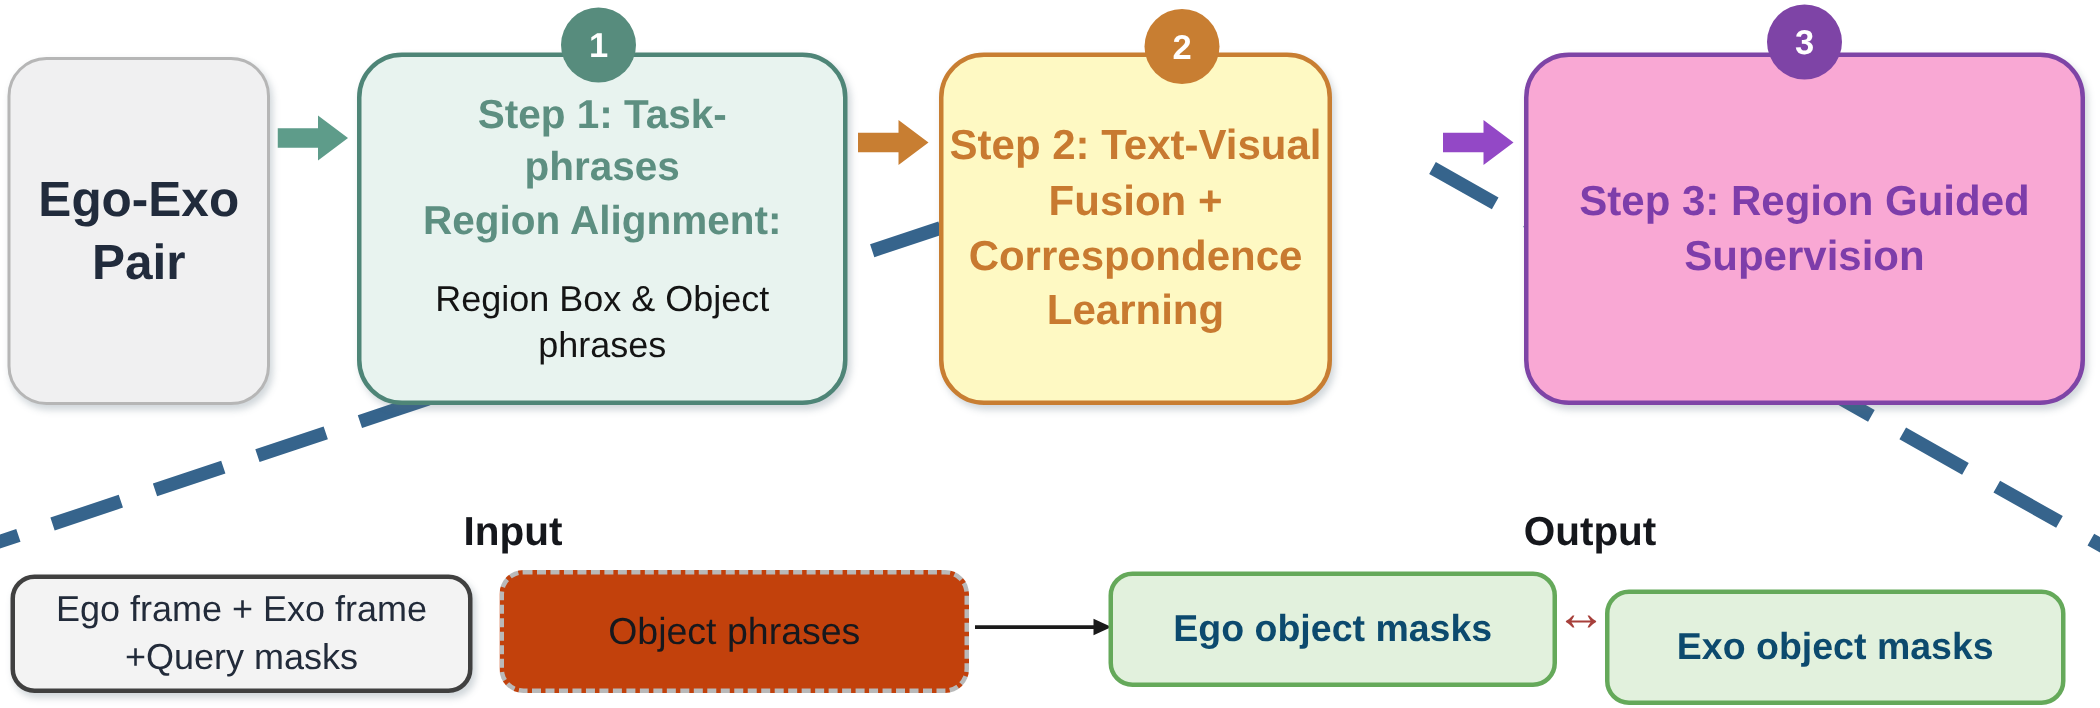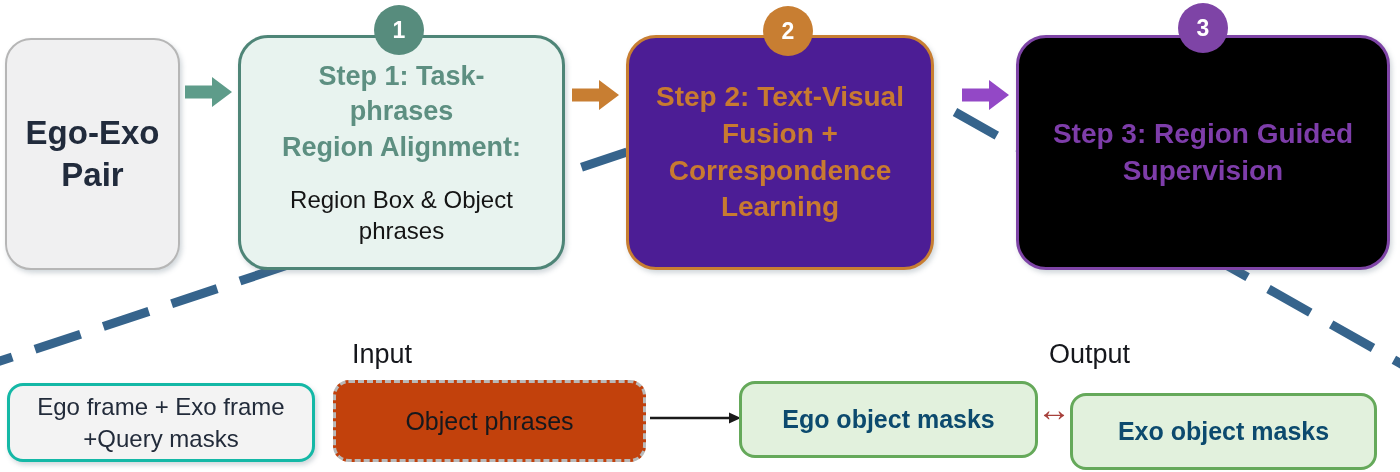--- a/index.html
+++ b/index.html
@@ -13,22 +13,22 @@
   .shadow{box-shadow:2px 3px 5px rgba(90,110,125,.28);}
 
   
   .src{left:5px;top:38px;width:175px;height:232px;border-radius:26px;
        background:#f0f0f1;border:2px solid #b6b6b6;}
   .src .line{font-weight:bold;font-size:33px;line-height:1.26;color:#212b3c;}
 
   
   .step{top:35px;height:235px;border-radius:30px;}
   .s1{left:238px;width:327px;background:#e8f3ef;border:3px solid #4e8577;}
-  .s2{left:626px;width:308px;background:#4c1d95;border:3px solid #c87e32;}
-  .s3{left:1016px;width:374px;background:#000000;border:3px solid #7e44a6;}
+  .s2{left:626px;width:262px;background:#fef9c3;border:3px solid #c87e32;}
+  .s3{left:1016px;width:374px;background:#f9a8d4;border:3px solid #7e44a6;}
   .step .title .line{font-weight:bold;font-size:28px;line-height:1.32;}
   .s1 .title .line{color:#5d8f81;font-size:27px;}
   .s2 .title .line{color:#c87a30;}
   .s3 .title .line{color:#7e3daa;}
   .s1 .subtitle .line{font-weight:normal;font-size:24px;line-height:1.27;color:#141414;}
   .s1 .subtitle{margin-top:20px;}
 
   
   .badge{position:absolute;width:50px;height:50px;border-radius:50%;z-index:3;
          display:flex;align-items:center;justify-content:center;
@@ -37,27 +37,27 @@
   .b2{left:763px;top:6px;background:#c87e32;}
   .b3{left:1178px;top:3px;background:#7e44a6;}
 
   
   .blk-arrow{position:absolute;z-index:3;}
   .a1{left:185px;top:76px;}
   .a2{left:572px;top:79px;}
   .a3{left:962px;top:79px;}
 
   
-  .io-label{position:absolute;z-index:2;width:140px;text-align:right;
-            font-weight:normal;font-size:27px;color:#15171c;top:339px;}
+  .io-label{position:absolute;z-index:2;width:140px;text-align:center;
+            font-weight:bold;font-size:27px;color:#15171c;top:339px;}
   .lbl-input{left:272px;}
   .lbl-output{left:990px;}
 
   .in1{left:7px;top:383px;width:308px;height:79px;border-radius:16px;
-       background:#f3f3f3;border:3px solid #14b8a6;}
+       background:#f3f3f3;border:3px solid #404040;}
   .in1 .line{font-size:24px;line-height:1.3;color:#222b3a;}
   .in2{left:333px;top:380px;width:313px;height:82px;border-radius:16px;
        background:#c2410c;border:3px dashed #b9b9b9;}
   .in2 .line{font-size:25px;color:#16181d;}
 
   .out{top:381px;height:77px;border-radius:16px;background:#e2f1dd;border:3px solid #65a95a;}
   .out1{left:739px;width:299px;}
   .out2{left:1070px;width:307px;margin-top:12px;}
   .out .line{font-weight:bold;font-size:25px;color:#0c4a6e;}
 

